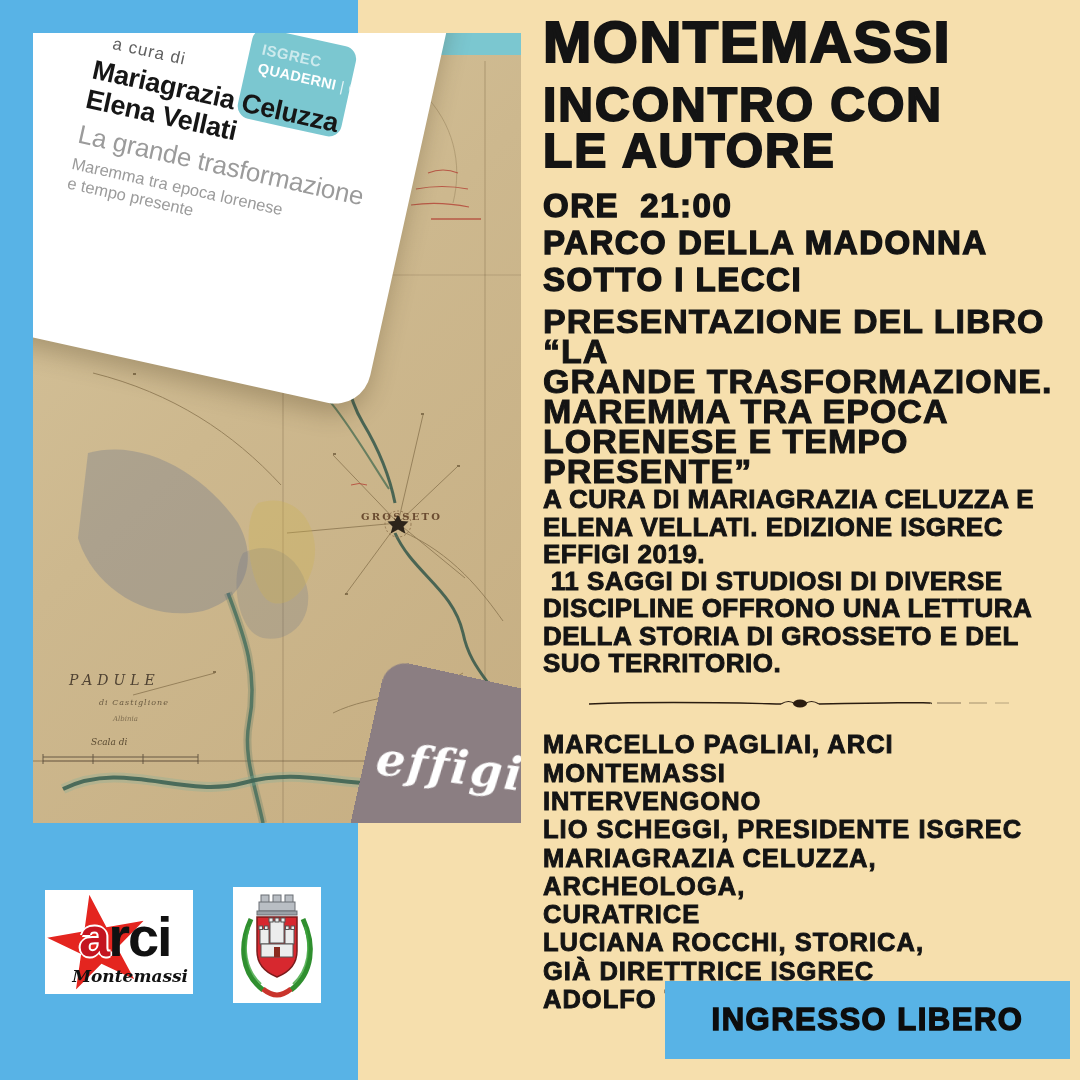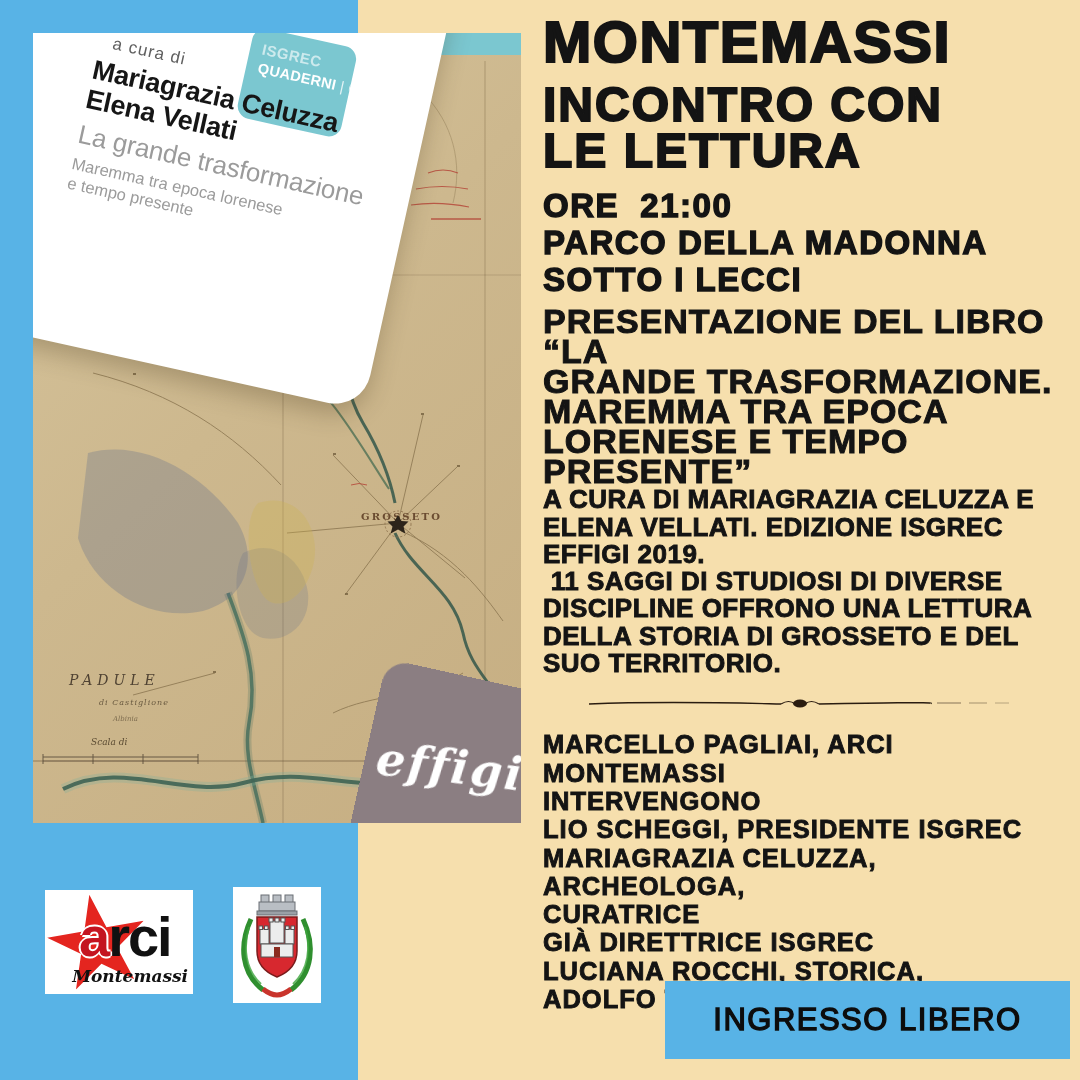--- a/index.html
+++ b/index.html
@@ -74,21 +74,21 @@
   .event-line { font-size:33px; font-weight:bold; letter-spacing:1.5px; line-height:37px; -webkit-text-stroke:1.4px #141414; white-space:pre-wrap; }
   .desc-top { margin-top:8px; }
   .desc-top-line { font-size:34px; font-weight:bold; letter-spacing:1px; line-height:30px; -webkit-text-stroke:1px #141414; white-space:pre-wrap; }
   .desc-line { font-size:26px; font-weight:bold; letter-spacing:.5px; line-height:27.3px; -webkit-text-stroke:.9px #141414; white-space:pre-wrap; }
   .divider { margin:18px 0 15px 42px; }
   .speaker-line { font-size:25.5px; font-weight:bold; letter-spacing:1px; line-height:28.3px; -webkit-text-stroke:.9px #141414; white-space:pre-wrap; }
 
   .cta-button {
     position:absolute; left:665px; top:981px; width:405px; height:78px;
     background:#58B3E6; display:flex; align-items:center; justify-content:center;
-    font-size:31px; font-weight:normal; letter-spacing:1.5px; color:#0d0d0d;
+    font-size:31px; font-weight:bold; letter-spacing:1.5px; color:#0d0d0d;
     -webkit-text-stroke:1.4px #0d0d0d; cursor:pointer;
   }
 </style>
 </head>
 <body>
 
 <div class="canvas">
 
   <div class="blue-panel"></div>
 
@@ -228,21 +228,21 @@
       <path d="M72 40 C78 60 76 82 60 97" stroke="#3fa53f" stroke-width="2" fill="none" opacity=".8"></path>
 
       <path d="M30 102 C40 110 48 110 58 102" stroke="#C9342C" stroke-width="5" fill="none"></path>
     </svg>
   </div>
 
   <div class="main-col">
     <div class="title">MONTEMASSI</div>
     <div class="subtitle">
       <div>INCONTRO CON</div>
-      <div>LE LETTURA</div>
+      <div>LE AUTORE</div>
     </div>
     <div class="event">
       <div class="event-line">ORE  21:00</div>
       <div class="event-line">PARCO DELLA MADONNA</div>
       <div class="event-line">SOTTO I LECCI</div>
     </div>
     <div class="desc-top">
       <div class="desc-top-line">PRESENTAZIONE DEL LIBRO “LA</div>
       <div class="desc-top-line">GRANDE TRASFORMAZIONE.</div>
       <div class="desc-top-line">MAREMMA TRA EPOCA</div>
@@ -268,21 +268,21 @@
       <line x1="384" y1="8" x2="402" y2="8" stroke="#2a1c10" stroke-width="1" opacity=".4"></line>
       <line x1="410" y1="8" x2="424" y2="8" stroke="#2a1c10" stroke-width="1" opacity=".3"></line>
     </svg>
 
     <div class="speakers">
       <div class="speaker-line">MARCELLO PAGLIAI, ARCI MONTEMASSI</div>
       <div class="speaker-line">INTERVENGONO</div>
       <div class="speaker-line">LIO SCHEGGI, PRESIDENTE ISGREC</div>
       <div class="speaker-line">MARIAGRAZIA CELUZZA, ARCHEOLOGA,</div>
       <div class="speaker-line">CURATRICE</div>
+      <div class="speaker-line">LUCIANA ROCCHI, STORICA,</div>
       <div class="speaker-line">GIÀ DIRETTRICE ISGREC</div>
-      <div class="speaker-line">LUCIANA ROCCHI, STORICA,</div>
       <div class="speaker-line">ADOLFO TURBANTI, AUTORE</div>
     </div>
   </div>
 
   <div class="cta-button">INGRESSO LIBERO</div>
 
 </div>
 
 </body></html>

